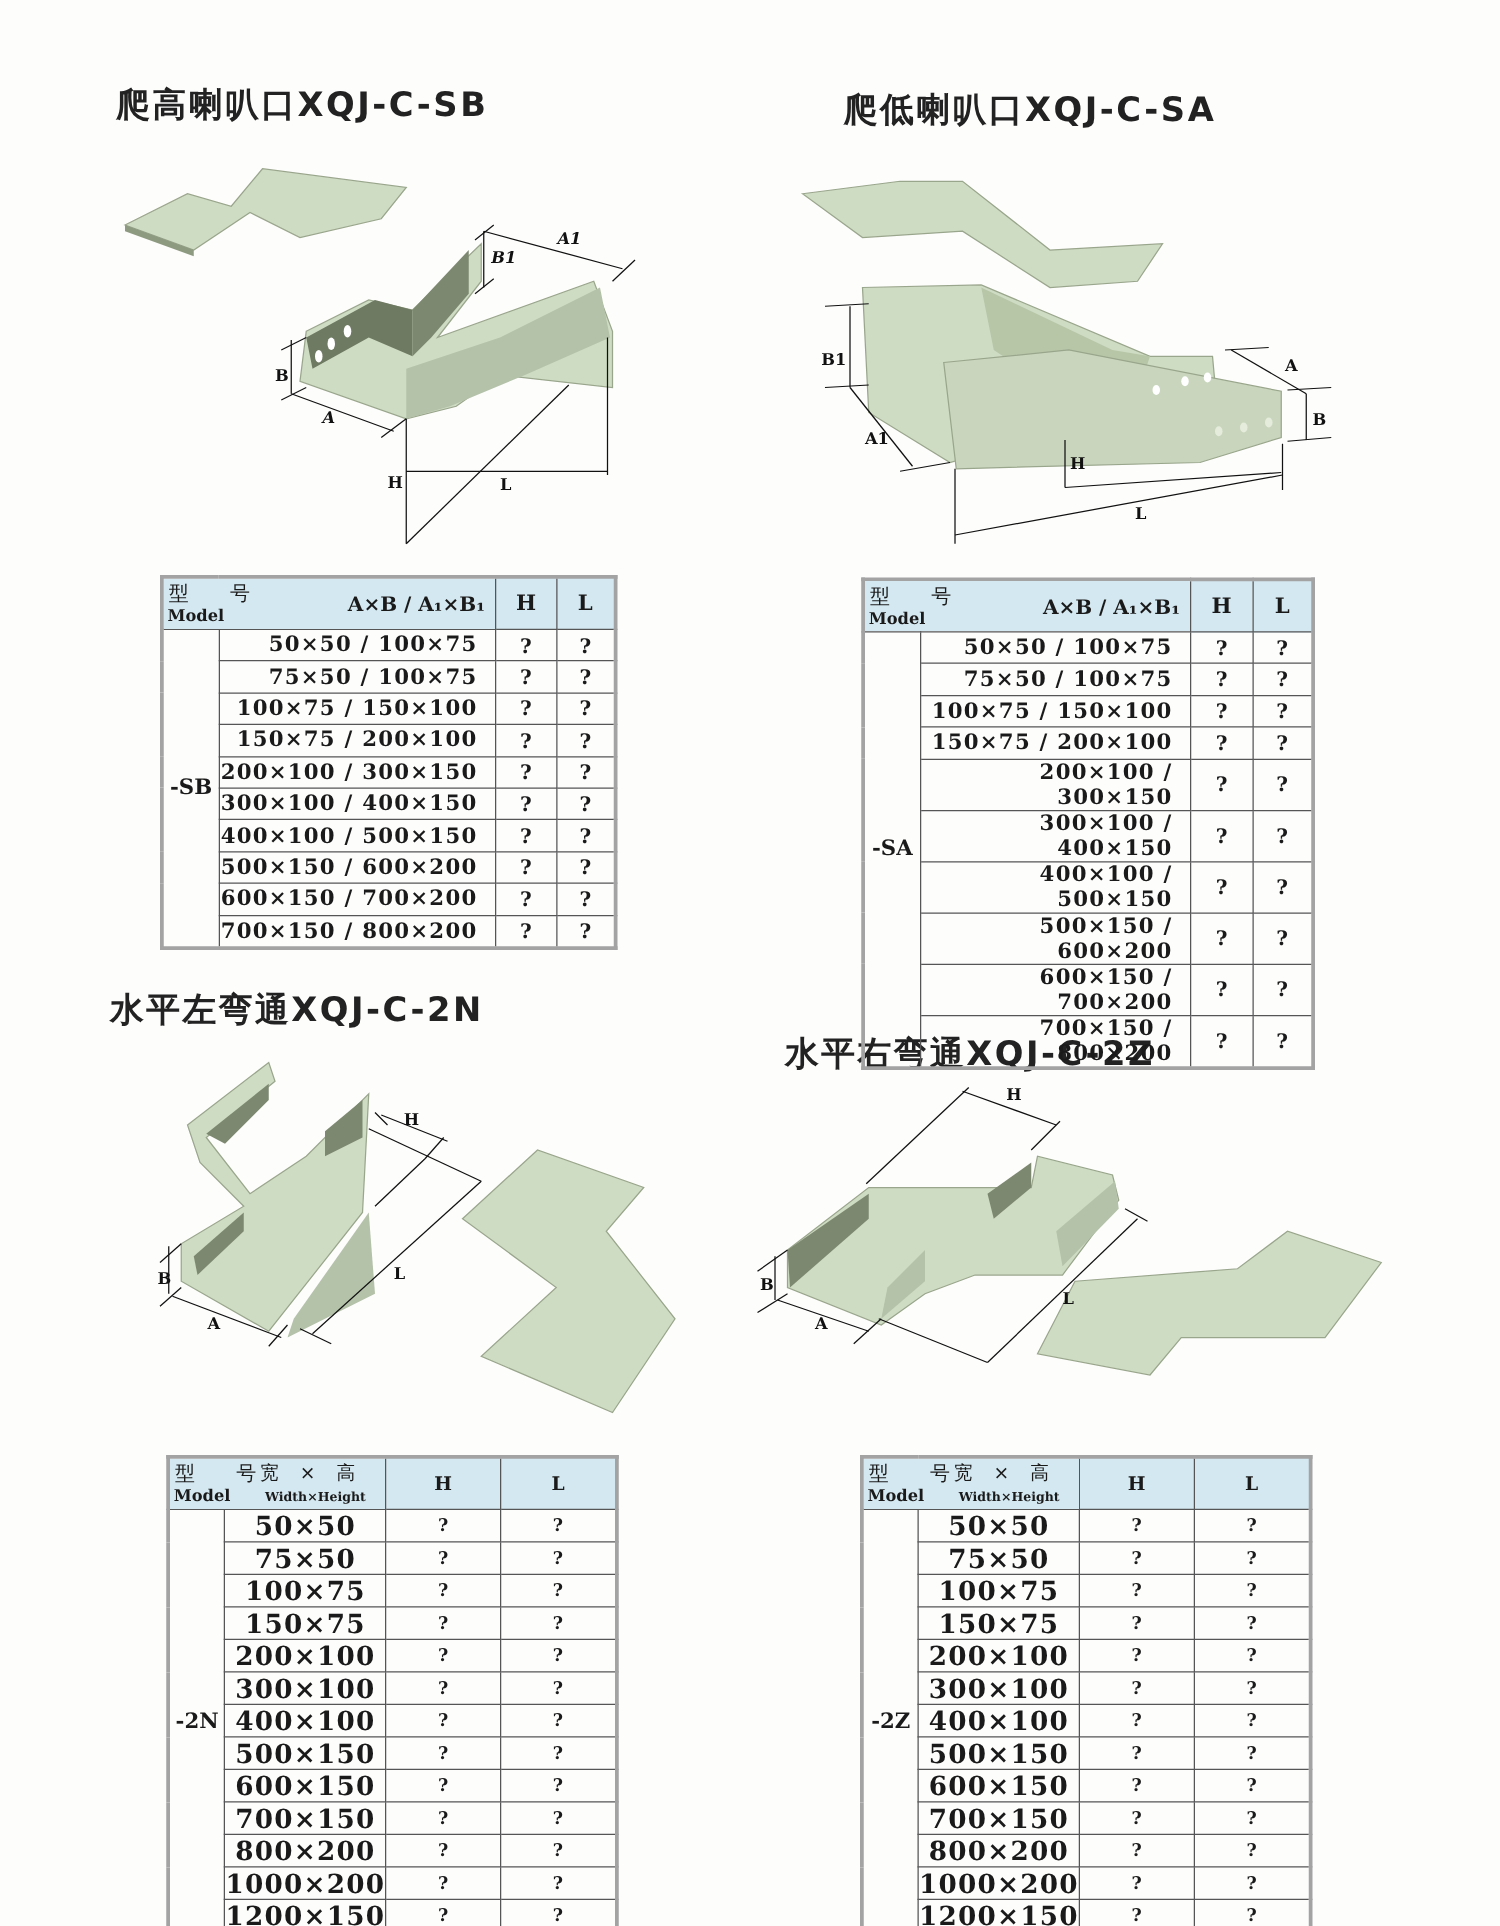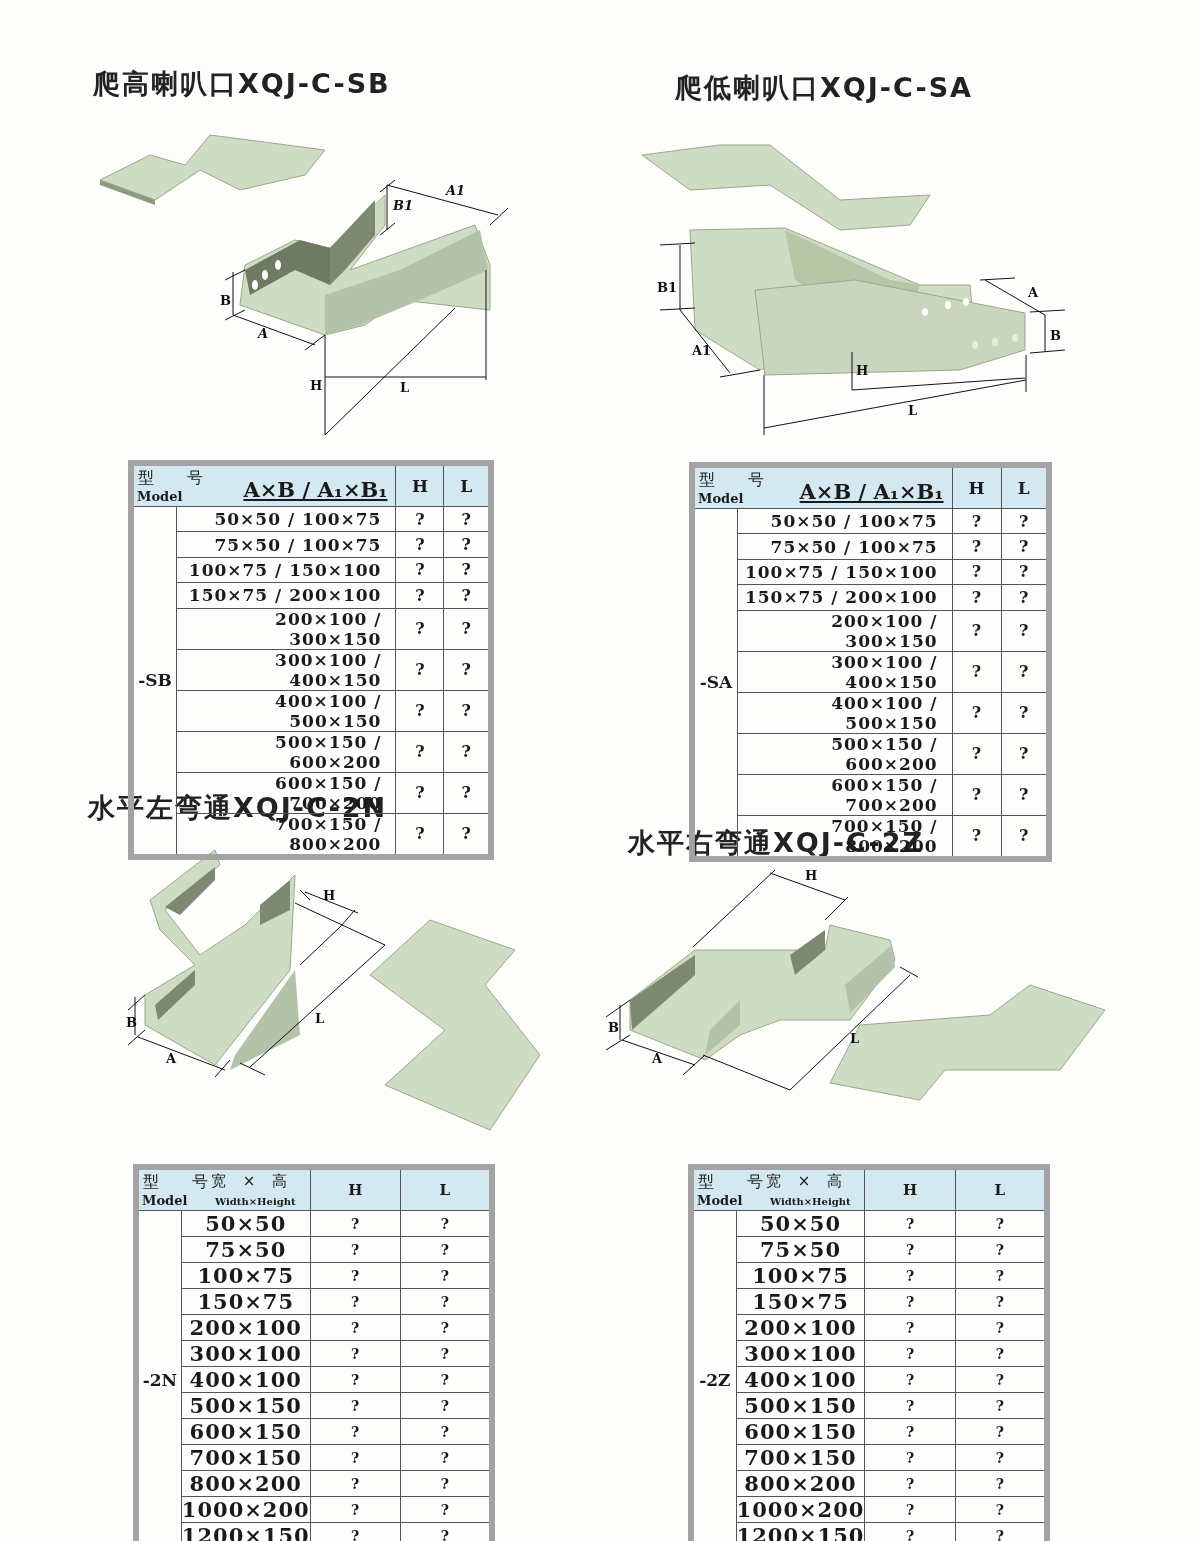--- a/index.html
+++ b/index.html
@@ -21,38 +21,38 @@
   .figure { position: absolute; }
   .figure svg { display: block; }
   .dim-label { font-family: "DejaVu Serif", serif; font-weight: bold; font-size: 13px; fill: #111; }
 
   table.spec {
     position: absolute;
     border-collapse: collapse;
     font-family: "DejaVu Serif", serif;
     font-weight: bold;
     color: #1a1a1a;
-    border: 6px solid #a3a3a3;
+    border: 3px solid #a3a3a3;
   }
   table.spec th {
     background: #d4e8f1;
     border: 1px solid #555;
     font-weight: bold;
     padding: 0;
     height: 40px;
   }
   table.spec td {
     border: 1px solid #555;
     text-align: center;
     padding: 0;
   }
   .model-head { position: relative; text-align: left; }
   .model-head .cn { position: absolute; left: 4px; top: 2px; font-size: 16px; font-family: "DejaVu Sans", sans-serif; letter-spacing: 14px; font-weight: normal; }
   .model-head .en { position: absolute; left: 3px; bottom: 2px; font-size: 13px; }
-  .model-head .dims { position: absolute; right: 8px; top: 11px; font-size: 21px; text-decoration: underline; }
+  .model-head .dims { position: absolute; right: 8px; top: 11px; font-size: 16px; }
   .model-head2 .cn2 { position: absolute; left: 72px; top: 2px; font-size: 15px; font-family: "DejaVu Sans", sans-serif; letter-spacing: 6px; font-weight: normal; }
   .model-head2 .en2 { position: absolute; left: 76px; bottom: 3px; font-size: 10px; }
   .tA td.size { text-align: right; padding-right: 14px; font-size: 17px; letter-spacing: 1px; }
   .tA td.q { font-size: 16px; }
   .tA tr.r td { height: 24.4px; }
   .tB td.size { font-size: 21px; letter-spacing: 1px; }
   .tB td.q { font-size: 14px; }
   .tB tr.r td { height: 19.8px; }
   td.series { font-size: 17px; border-bottom: none; margin-left: 16px; }
 </style>

